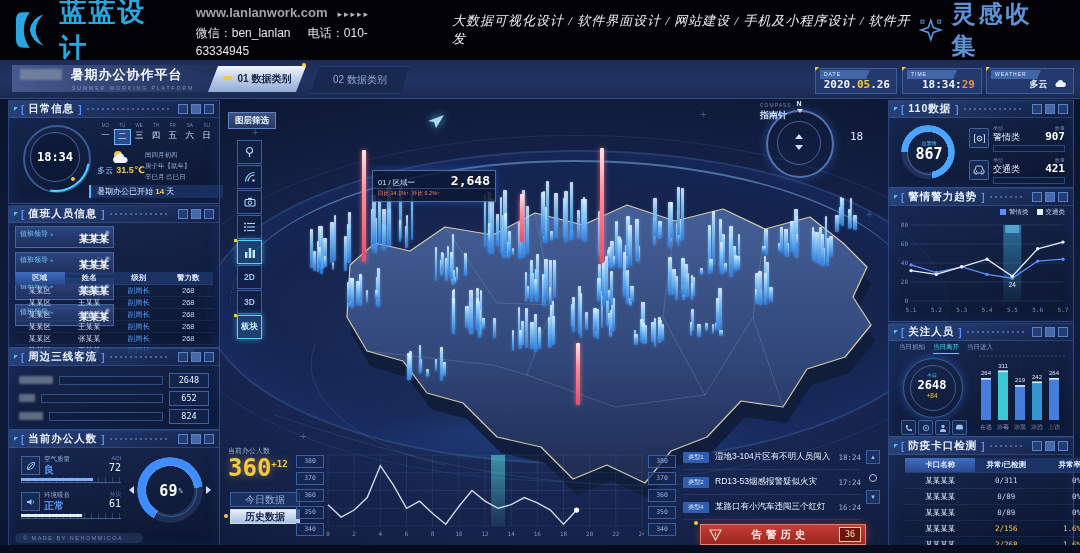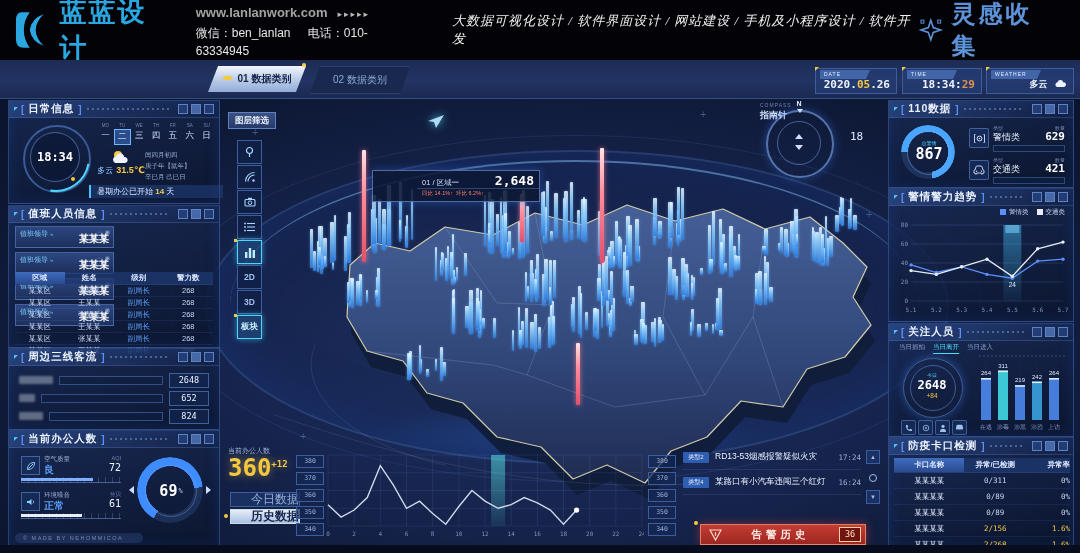--- a/index.html
+++ b/index.html
@@ -128,21 +128,21 @@
   .cmp-ring2{position:absolute;left:777px;top:61px;width:42px;height:42px;border-radius:50%;border:1px solid rgba(120,165,240,.5);}
   .cmp-n{position:absolute;left:793px;top:40px;color:#eef4ff;font-size:7px;font-weight:bold;width:12px;text-align:center;}
   .cmp-tick{position:absolute;left:797px;top:49px;width:0;height:0;border-left:3px solid transparent;border-right:3px solid transparent;border-top:4px solid #fff;}
   .cmp-ch{position:absolute;left:795px;width:0;height:0;border-left:4px solid transparent;border-right:4px solid transparent;}
   .cmp-val{position:absolute;left:850px;top:70px;color:#dfe9ff;font-size:11px;font-family:"DejaVu Sans Mono",monospace;}
   
   .ellipse{position:absolute;border-radius:50%;}
   .map-wrap{position:absolute;left:235px;top:105px;width:660px;height:340px;}
   .bar3d{position:absolute;border-radius:1px;}
   .tooltip{position:absolute;left:372px;top:110px;width:122px;height:30px;background:rgba(12,24,52,.88);
-    border:1px solid rgba(150,190,255,.5);box-shadow:0 0 8px rgba(40,100,220,.5);z-index:9;padding-left:44px;}
+    border:1px solid rgba(150,190,255,.5);box-shadow:0 0 8px rgba(40,100,220,.5);z-index:9;}
   .tt-top{display:flex;align-items:baseline;padding:2px 5px 0 5px;border-bottom:1px solid rgba(130,170,240,.3);}
   .tt-name{color:#cfe0ff;font-size:7.5px;}
   .tt-val{margin-left:auto;color:#fff;font-size:13px;font-weight:bold;font-family:"DejaVu Sans Mono",monospace;text-align:center;}
   .tt-sub{padding:1px 5px;color:#ff7d6a;font-size:5.5px;}
   
   .g110{position:absolute;left:12px;top:24px;width:54px;height:54px;border-radius:50%;
     background:conic-gradient(from -90deg,#49a6ff 0 260deg,rgba(70,110,180,.25) 260deg 360deg);
     -webkit-mask:radial-gradient(closest-side,transparent 74%,#000 75%);mask:radial-gradient(closest-side,transparent 74%,#000 75%);}
   .g110-in{position:absolute;left:18px;top:30px;width:42px;height:42px;border-radius:50%;border:1px solid rgba(120,165,240,.45);
     text-align:center;color:#fff;}
@@ -176,21 +176,21 @@
   .ctr span:nth-child(2){width:35%;text-align:center;color:#c8d6f2;font-family:"DejaVu Sans Mono",monospace;}
   .ctr span:nth-child(3){width:25%;text-align:right;color:#c8d6f2;font-family:"DejaVu Sans Mono",monospace;}
   .ctr.hd{height:14px;line-height:14px;background:rgba(30,55,110,.8);}
   .ctr.hd span{color:#dfe9ff;font-weight:bold;font-family:"Liberation Sans","DejaVu Sans",sans-serif;}
   .ctr.hd span:nth-child(1){background:linear-gradient(180deg,#3f6cc0,#2a4a90);}
   .ctr.warn span:nth-child(2),.ctr.warn span:nth-child(3){color:#f5c842;}
   
   .off-lbl{position:absolute;left:228px;top:386px;color:#9ab0d8;font-size:7px;}
   .off-val{position:absolute;left:228px;top:394px;color:#f5c842;font-size:24px;font-weight:bold;font-family:"DejaVu Sans Mono",monospace;text-shadow:0 0 8px rgba(245,200,66,.5);}
   .off-val sup{font-size:9px;}
-  .obtn{position:absolute;left:230px;width:68px;height:13px;line-height:13px;text-align:right;font-size:12px;cursor:pointer;}
+  .obtn{position:absolute;left:230px;width:68px;height:13px;line-height:13px;text-align:center;font-size:10px;cursor:pointer;}
   .obtn.dark{background:rgba(28,52,105,.8);border:1px solid #3c5e9e;color:#9ab0d8;}
   .obtn.lite{background:linear-gradient(180deg,#e8eef8,#a9c0e4);color:#16254a;font-weight:bold;border:1px solid #cdd;}
   .obtn.lite::before{content:"";position:absolute;left:-7px;top:4px;width:4px;height:4px;border-radius:50%;background:#f5c842;}
   .ybox{position:absolute;width:26px;height:11px;line-height:11px;text-align:center;border:1px solid #3c5e9e;
     background:rgba(20,40,85,.7);color:#9ab0d8;font-size:6.5px;font-family:"DejaVu Sans Mono",monospace;}
   
   .alerts{position:absolute;left:683px;top:385px;width:178px;height:74px;}
   .arow{display:flex;align-items:center;height:24px;border-bottom:1px solid rgba(100,140,210,.18);}
   .atag{width:26px;height:11px;line-height:11px;text-align:center;background:#2f5db0;border-radius:1px;color:#dfe9ff;font-size:6px;flex:none;}
   .atxt{margin-left:6px;color:#e8f0ff;font-size:8.5px;white-space:nowrap;overflow:hidden;flex:1;}
@@ -561,20 +561,25 @@
       <div class="tt-top">
         <span class="tt-name"><span>01 / </span><span>区域一</span></span>
         <span class="tt-val">2,648</span>
       </div>
       <div class="tt-sub">
         <span>同比</span> <span>14.1%↑</span>&nbsp;&nbsp;<span>环比</span> <span>6.2%↑</span>
       </div>
     </div>
 
     <div class="topbar">
+      <div class="titleplate">
+        <span class="redact" style="width:42px;height:11px;"></span>
+        <span class="main-title">暑期办公协作平台</span>
+        <span class="sub-title">SUMMER WORKING PLATFORM</span>
+      </div>
       <div id="tabs">
           <div class="tab active" style="left: 208px;"><span class="tab-pill"></span>01 数据类别</div>
           <span class="tab-dot" style="left: 302px; top: 3px;"></span>
           <div class="tab inactive" style="left: 310px;">02 数据类别</div>
         </div>
       <div class="infoplate" style="left:815px;width:80px;">
         <span class="corner"></span>
           <span class="lbl">DATE</span>
         <span class="val"><span>2020.</span><span class="accent-y">05</span><span>.26</span></span>
       </div>
@@ -895,21 +900,21 @@
             <span class="ic">
               <svg width="11" height="9" viewBox="0 0 11 9">
                 <path d="M1.5 0.5 L0.5 0.5 L0.5 8.5 L1.5 8.5 M9.5 0.5 L10.5 0.5 L10.5 8.5 L9.5 8.5" fill="none" stroke="#cfe0ff" stroke-width="0.9"></path>
                 <circle cx="5.5" cy="4.5" r="2.4" fill="none" stroke="#cfe0ff" stroke-width="1"></circle>
                 <circle cx="5.5" cy="4.5" r="0.8" fill="#cfe0ff"></circle>
               </svg>
             </span>
             <span class="tl">类型</span>
             <span class="nm">警情类</span>
             <span class="cl">数量</span>
-            <span class="vl">629</span>
+            <span class="vl">907</span>
             <span class="tr"><span class="fl" style="width:80%;background:#4a7de0"></span></span>
           </div>
           <div class="r110" style="top: 56px;">
             <span class="ic">
               <svg width="12" height="10" viewBox="0 0 12 10">
                 <path d="M2 5 L3 1.8 Q3.2 1 4 1 L8 1 Q8.8 1 9 1.8 L10 5 L11 5.5 L11 8 L9.8 8 L9.8 9 L8.2 9 L8.2 8 L3.8 8 L3.8 9 L2.2 9 L2.2 8 L1 8 L1 5.5 Z" fill="none" stroke="#cfe0ff" stroke-width="0.9"></path>
                 <circle cx="3.5" cy="6.3" r="0.7" fill="#cfe0ff"></circle>
                 <circle cx="8.5" cy="6.3" r="0.7" fill="#cfe0ff"></circle>
               </svg>
             </span>
@@ -1066,21 +1071,21 @@
       <div class="phead">
         <span class="pcorn"></span>
           <span class="pbr">[</span>
         <span class="ptitle">防疫卡口检测</span>
           <span class="pbr">]</span>
         <span class="pdots"></span>
         <span class="pico"></span>
           <span class="pico mid"></span>
           <span class="pico"></span>
       </div>
-      <div id="cp-table" style="position:absolute;left:5px;top:20px;width:176px;">
+      <div id="cp-table" style="position:absolute;left:16px;top:20px;width:176px;">
           <div class="ctr hd">
             <span>卡口名称</span>
             <span>异常/已检测</span>
             <span>异常率</span>
           </div>
           <div class="ctr">
             <span>某某某某</span>
             <span>0/311</span>
             <span>0%</span>
           </div>
@@ -1163,20 +1168,25 @@
         <text x="185.16666666666669" y="84" text-anchor="middle" class="axis-txt">14</text>
         <text x="211.33333333333331" y="84" text-anchor="middle" class="axis-txt">16</text>
         <text x="237.5" y="84" text-anchor="middle" class="axis-txt">18</text>
         <text x="263.6666666666667" y="84" text-anchor="middle" class="axis-txt">20</text>
         <text x="289.8333333333333" y="84" text-anchor="middle" class="axis-txt">22</text>
         <text x="316" y="84" text-anchor="middle" class="axis-txt">24</text>
       </svg>
 
     <div class="alerts" id="alert-list">
         <div class="arow">
+          <span class="atag">类型1</span>
+          <span class="atxt">湿地3-104片区有不明人员闯入</span>
+          <span class="atime">18:24</span>
+        </div>
+        <div class="arow">
           <span class="atag">类型2</span>
           <span class="atxt">RD13-53烟感报警疑似火灾</span>
           <span class="atime">17:24</span>
         </div>
         <div class="arow">
           <span class="atag">类型4</span>
           <span class="atxt">某路口有小汽车违闯三个红灯</span>
           <span class="atime">16:24</span>
         </div>
       </div>

